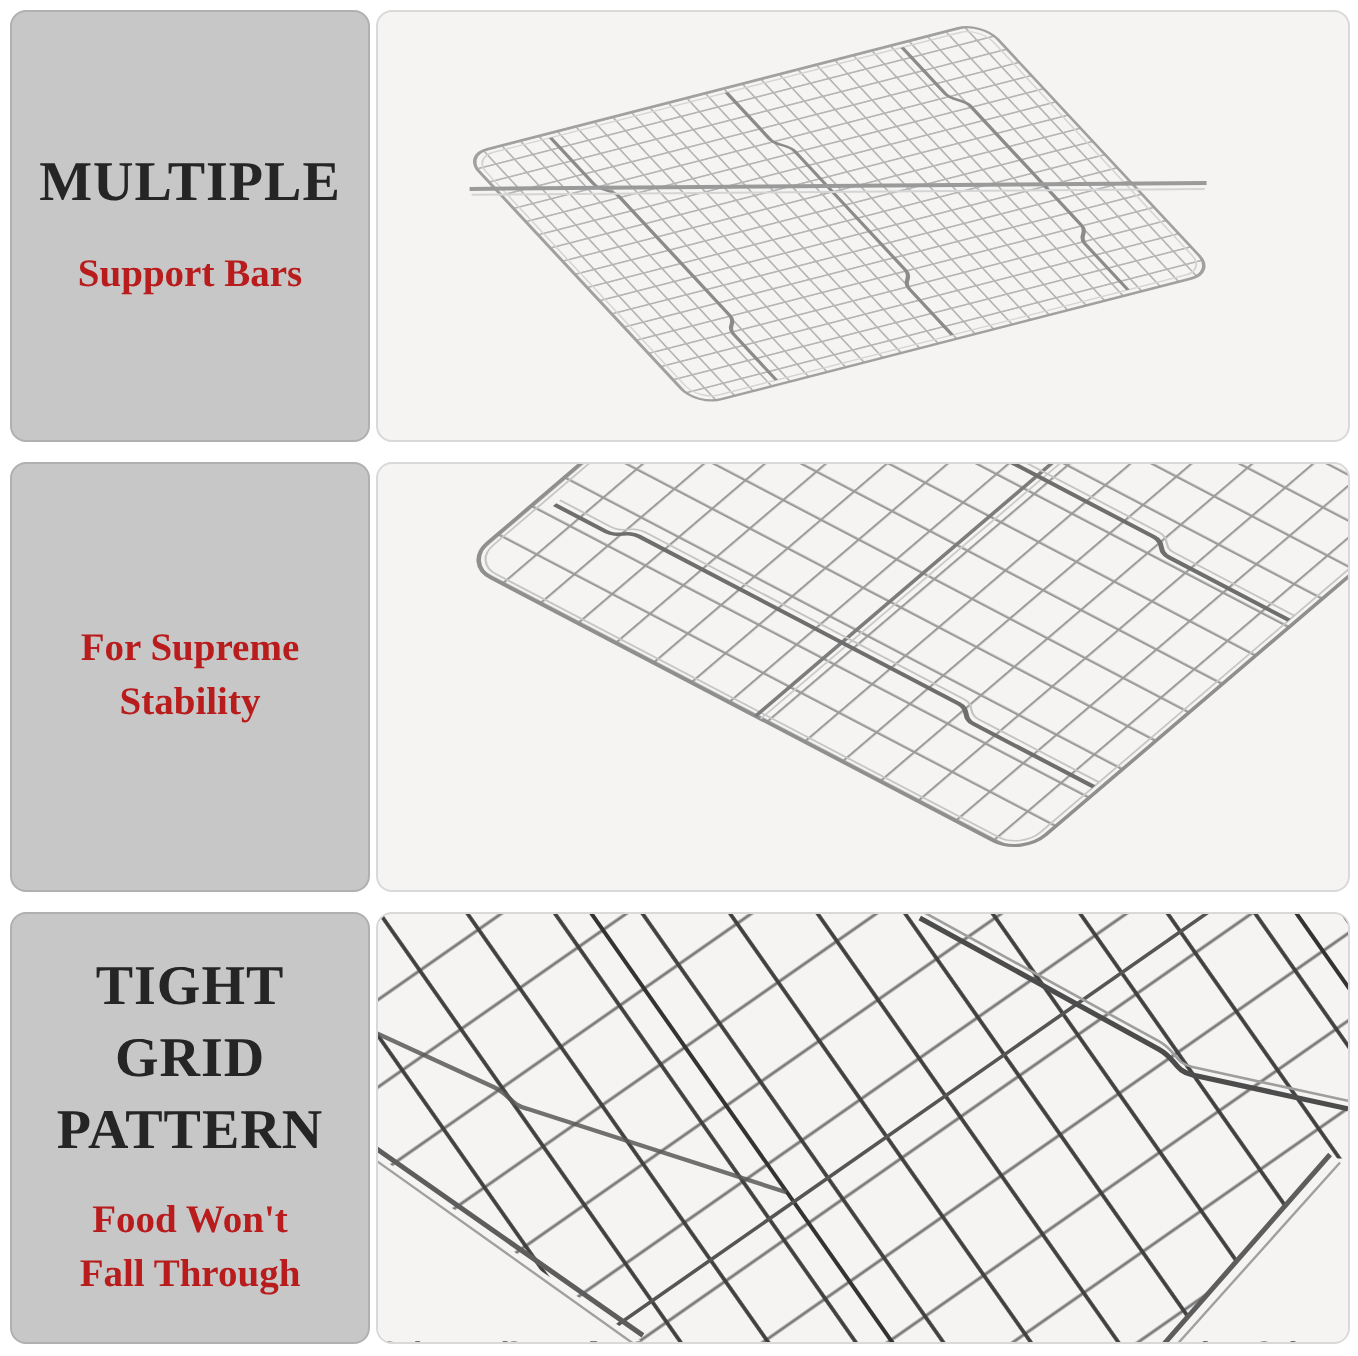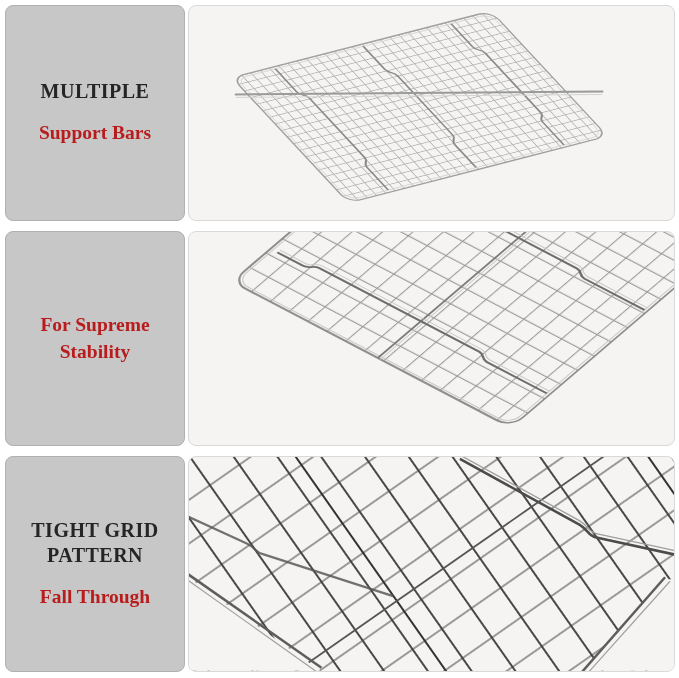--- a/index.html
+++ b/index.html
@@ -4,21 +4,21 @@
 <style>
   html,body{margin:0;padding:0;background:#ffffff;}
   .page{box-sizing:border-box;width:679px;height:678px;padding:5px 4px 6px 5px;
         display:flex;flex-direction:column;gap:10px;background:#ffffff;
         font-family:"Liberation Serif",serif;}
   .row{flex:1;display:flex;gap:3px;min-height:0;}
   .text-box{flex:0 0 180px;box-sizing:border-box;background:#c7c7c7;
             border:1px solid #b0b0b0;border-radius:8px;
             display:flex;flex-direction:column;justify-content:center;align-items:center;
             gap:15px;padding:8px 6px;text-align:center;}
-  .heading{margin:0;font-weight:700;font-size:20px;line-height:1.27;color:#252525;
+  .heading{margin:0;font-weight:700;font-size:28px;line-height:1.27;color:#252525;
            letter-spacing:.5px;font-family:"Liberation Serif",serif;}
   .subtext{margin:0;font-weight:700;font-size:19.5px;line-height:1.38;color:#b91c1c;
            font-family:"Liberation Serif",serif;}
   .heading span,.subtext span{display:block;}
   .image-box{flex:1;position:relative;box-sizing:border-box;background:#f5f4f2;
              border:1px solid #d9d9d9;border-radius:8px;overflow:hidden;}
   .image-box svg{position:absolute;inset:0;width:100%;height:100%;display:block;}
 </style>
 </head>
 <body>
@@ -82,20 +82,21 @@
     </div>
   </section>
 
   <section class="row">
     <div class="text-box">
       <h2 class="heading">
         <span>TIGHT GRID</span>
         <span>PATTERN</span>
       </h2>
       <p class="subtext">
+        <span>Food Won't</span>
         <span>Fall Through</span>
       </p>
     </div>
     <div class="image-box">
       <svg viewBox="0 0 487 215" preserveAspectRatio="none">
         <defs>
           <pattern id="g3" width="36" height="36" patternUnits="userSpaceOnUse">
             <line x1="0" y1="1" x2="36" y2="1" stroke="#7a7a7a" stroke-width="1.5"></line>
             <line x1="1" y1="0" x2="1" y2="36" stroke="#3f3f3f" stroke-width="1.9"></line>
           </pattern>

